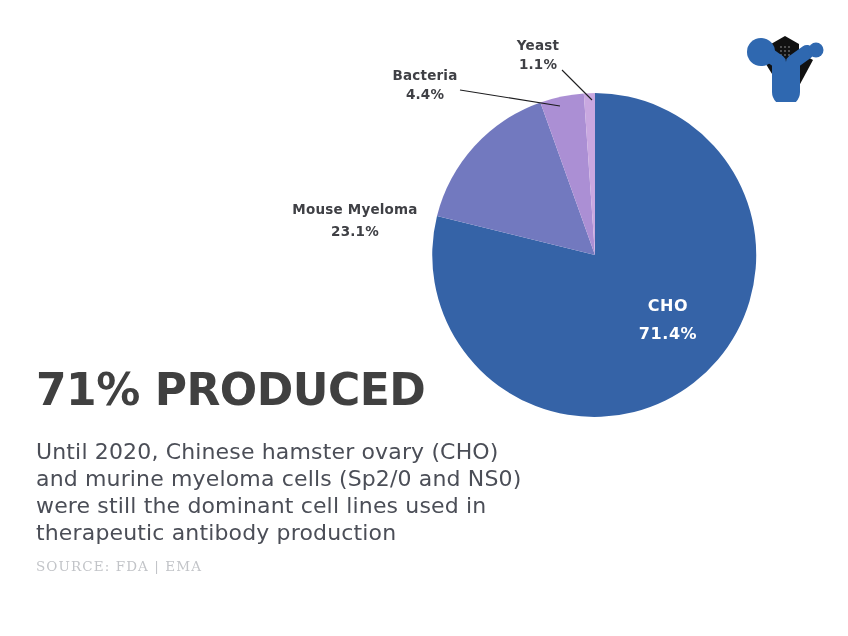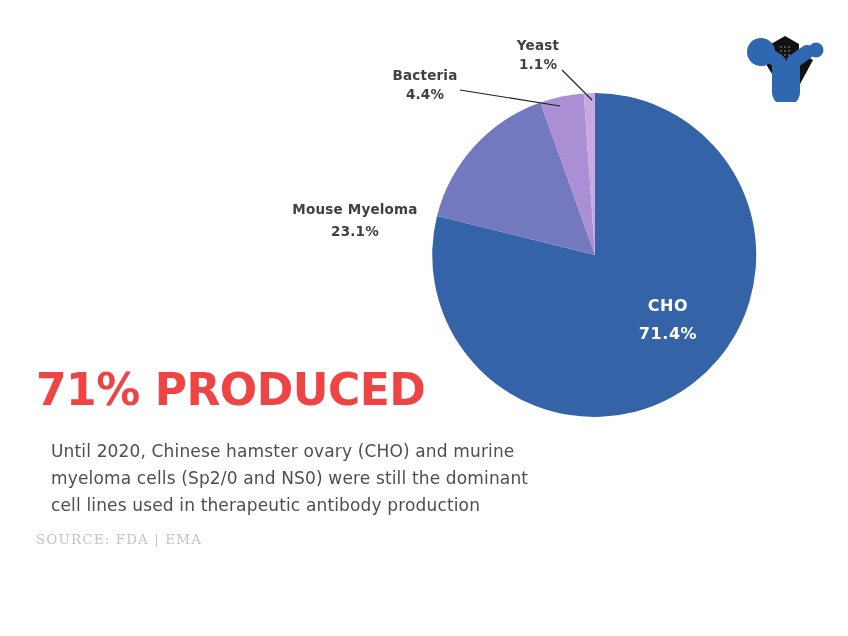--- a/index.html
+++ b/index.html
@@ -61,34 +61,34 @@
 
   
   #text-block {
     position: absolute;
     left: 36px;
     top: 364px;
     width: 520px;
   }
   #headline {
     margin: 0;
-    color: #ef4444;
+    color: #404040;
     font-family: "DejaVu Sans", sans-serif;
     font-weight: bold;
     font-size: 44px;
     line-height: 52px;
     letter-spacing: -0.5px;
     text-transform: uppercase;
   }
   #headline .hl-line { display: block; }
   #body-copy {
-    margin: 22px 0 0 15px;
+    margin: 22px 0 0 0;
     color: #4b4e57;
     font-family: "DejaVu Sans", sans-serif;
-    font-size: 17px;
+    font-size: 22px;
     line-height: 27px;
     letter-spacing: 0.15px;
     max-width: 490px;
   }
   #source-line {
     margin: 12px 0 0 0;
     color: #c2c4c8;
     font-family: "DejaVu Serif", serif;
     font-size: 13.5px;
     letter-spacing: 1.1px;

